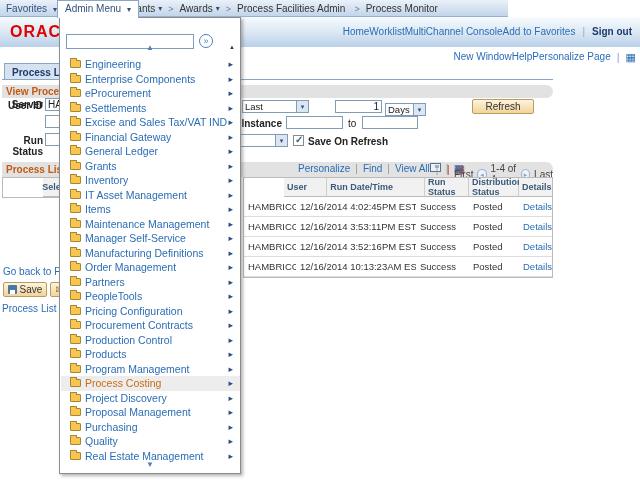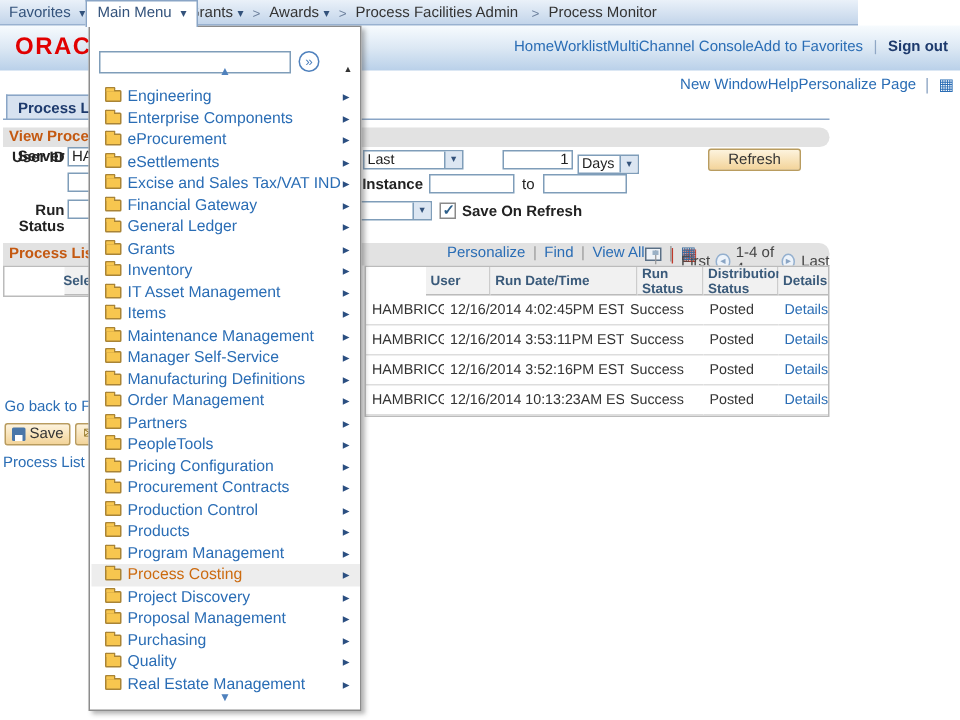--- a/index.html
+++ b/index.html
@@ -2,21 +2,21 @@
 <html><head>
 <meta charset="utf-8">
 <style>
   * { margin:0; padding:0; box-sizing:border-box; }
   html,body { width:640px; height:480px; }
   body { position:relative; overflow:hidden; background:#fff;
          font-family:"Liberation Sans", sans-serif; font-size:10px; color:#333; }
   .abs { position:absolute; }
 
   
-  .topnav { position:absolute; left:0; top:0; width:572px; height:17px; z-index:20;
+  .topnav { position:absolute; left:0; top:0; width:508px; height:17px; z-index:20;
             background:linear-gradient(#eaf1f9,#c3d5ea); border-bottom:1px solid #98b1d0; }
   .topnav-inner { display:flex; align-items:center; height:100%; font-size:10px; color:#33527b; }
   .favorites { padding:0 10px 0 6px; cursor:pointer; }
   .mm-tab { position:absolute; left:57px; top:0; height:18px; z-index:30; background:#fff;
             border:1px solid #8aa5c6; border-bottom:none; padding:2px 7px 0 7px; color:#33527b; cursor:pointer; }
   .crumbs { position:absolute; left:108px; top:3px; display:flex; align-items:center; white-space:nowrap; }
   .crumb { display:flex; align-items:center; cursor:pointer; }
   .crumb::before { content:">"; color:#6b7f9c; margin:0 6px; font-size:9px; }
   .caret { font-size:8px; margin-left:3px; color:#33527b; }
 
@@ -58,21 +58,21 @@
   .sel .dd { position:absolute; right:0; top:0; width:12px; height:11px; background:#dce6f2;
              border-left:1px solid #7f9db9; font-size:7px; color:#33527b; text-align:center; line-height:11px; }
   .btn { background:linear-gradient(#fdf3dd,#f3d49a); border:1px solid #b99c5f; border-radius:2px;
          font-size:10px; color:#333; display:flex; align-items:center; justify-content:center;
          gap:3px; cursor:pointer; position:absolute; }
   .cb { position:absolute; width:11px; height:11px; border:1px solid #8a8a8a; background:#fff; cursor:pointer; }
   .cb .ck { display:none; position:absolute; left:1px; top:-2px; font-size:10px; font-weight:bold; color:#2d5f8a; }
   .cb.checked .ck { display:block; }
 
   
-  .gtools { position:absolute; left:296px; top:1px; display:flex; align-items:flex-end; color:#2a6db5; }
+  .gtools { position:absolute; left:296px; top:1px; display:flex; align-items:flex-start; color:#2a6db5; }
   .gtools > *:not(:first-child)::before { content:"|"; margin:0 5px; color:#999; }
   .tlink { cursor:pointer; }
   .ico-popup { display:inline-block; width:11px; height:9px; border:1px solid #5a6f85;
                background:#eef2f7; position:relative; cursor:pointer; }
   .ico-popup i { position:absolute; right:1px; top:1px; width:4px; height:3px; background:#9ab0c5; }
   .pager { position:absolute; left:452px; top:1px; display:flex; align-items:center; gap:4px; color:#444; }
   .pgc { display:inline-block; width:11px; height:11px; border:1px solid #94b0cf; border-radius:50%;
          background:#edf3fa; color:#8aa5c4; font-size:7px; line-height:9px; text-align:center; cursor:pointer; }
 
   
@@ -299,21 +299,21 @@
       <span>Process Facilities Admin</span>
       <span class="caret"></span>
     </span>
       <span class="crumb">
       <span>Process Monitor</span>
       <span class="caret"></span>
     </span>
     </div>
 </div>
 <div class="mm-tab">
-  <span>Main Menu</span>
+  <span>Admin Menu</span>
   <span class="caret">▾</span>
 </div>
 
 <div class="menu-panel">
   <div class="search-label">Search Menu:</div>
   <input class="search-input" value="" style="">
   <div class="go-btn">»</div>
   <div class="scroll-up">▲</div>
   <div class="mini-up">▲</div>
   <div class="menu-items">

